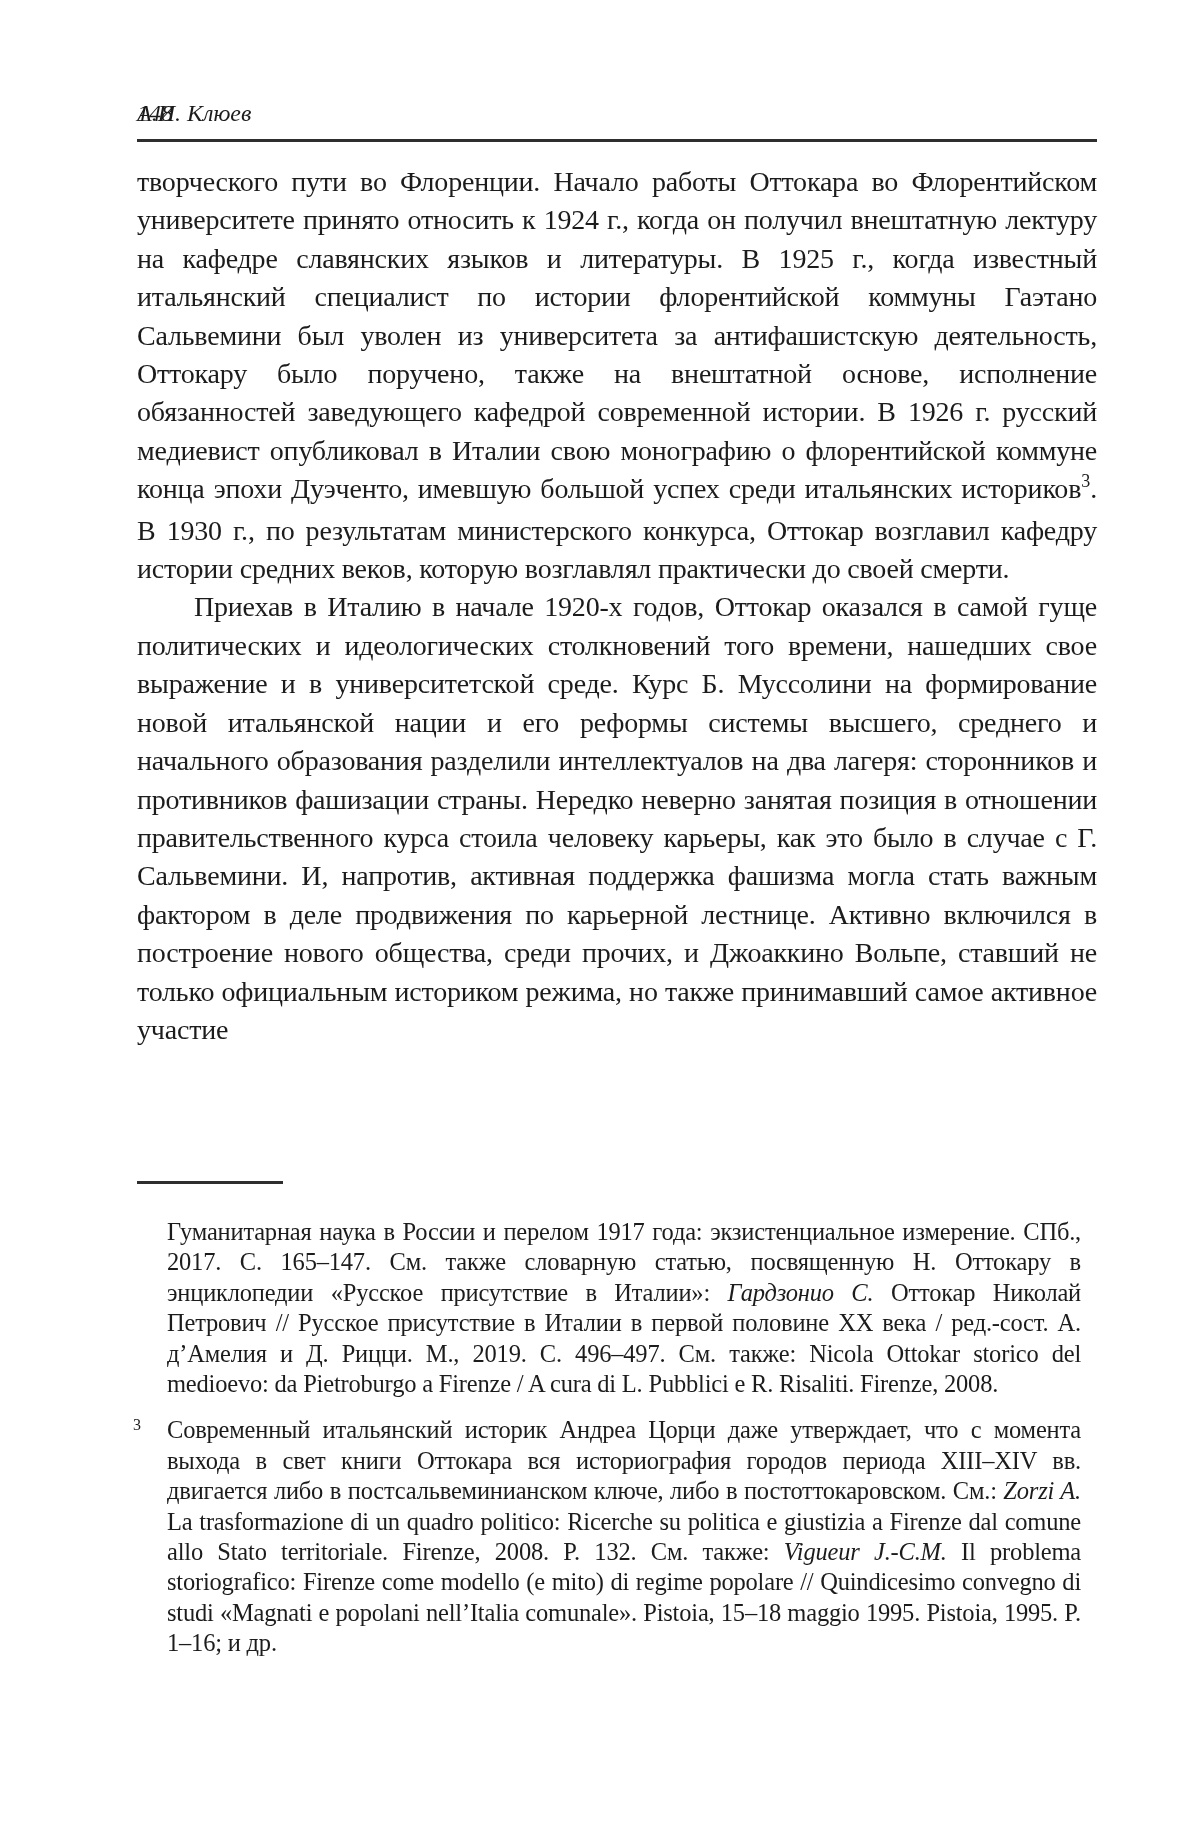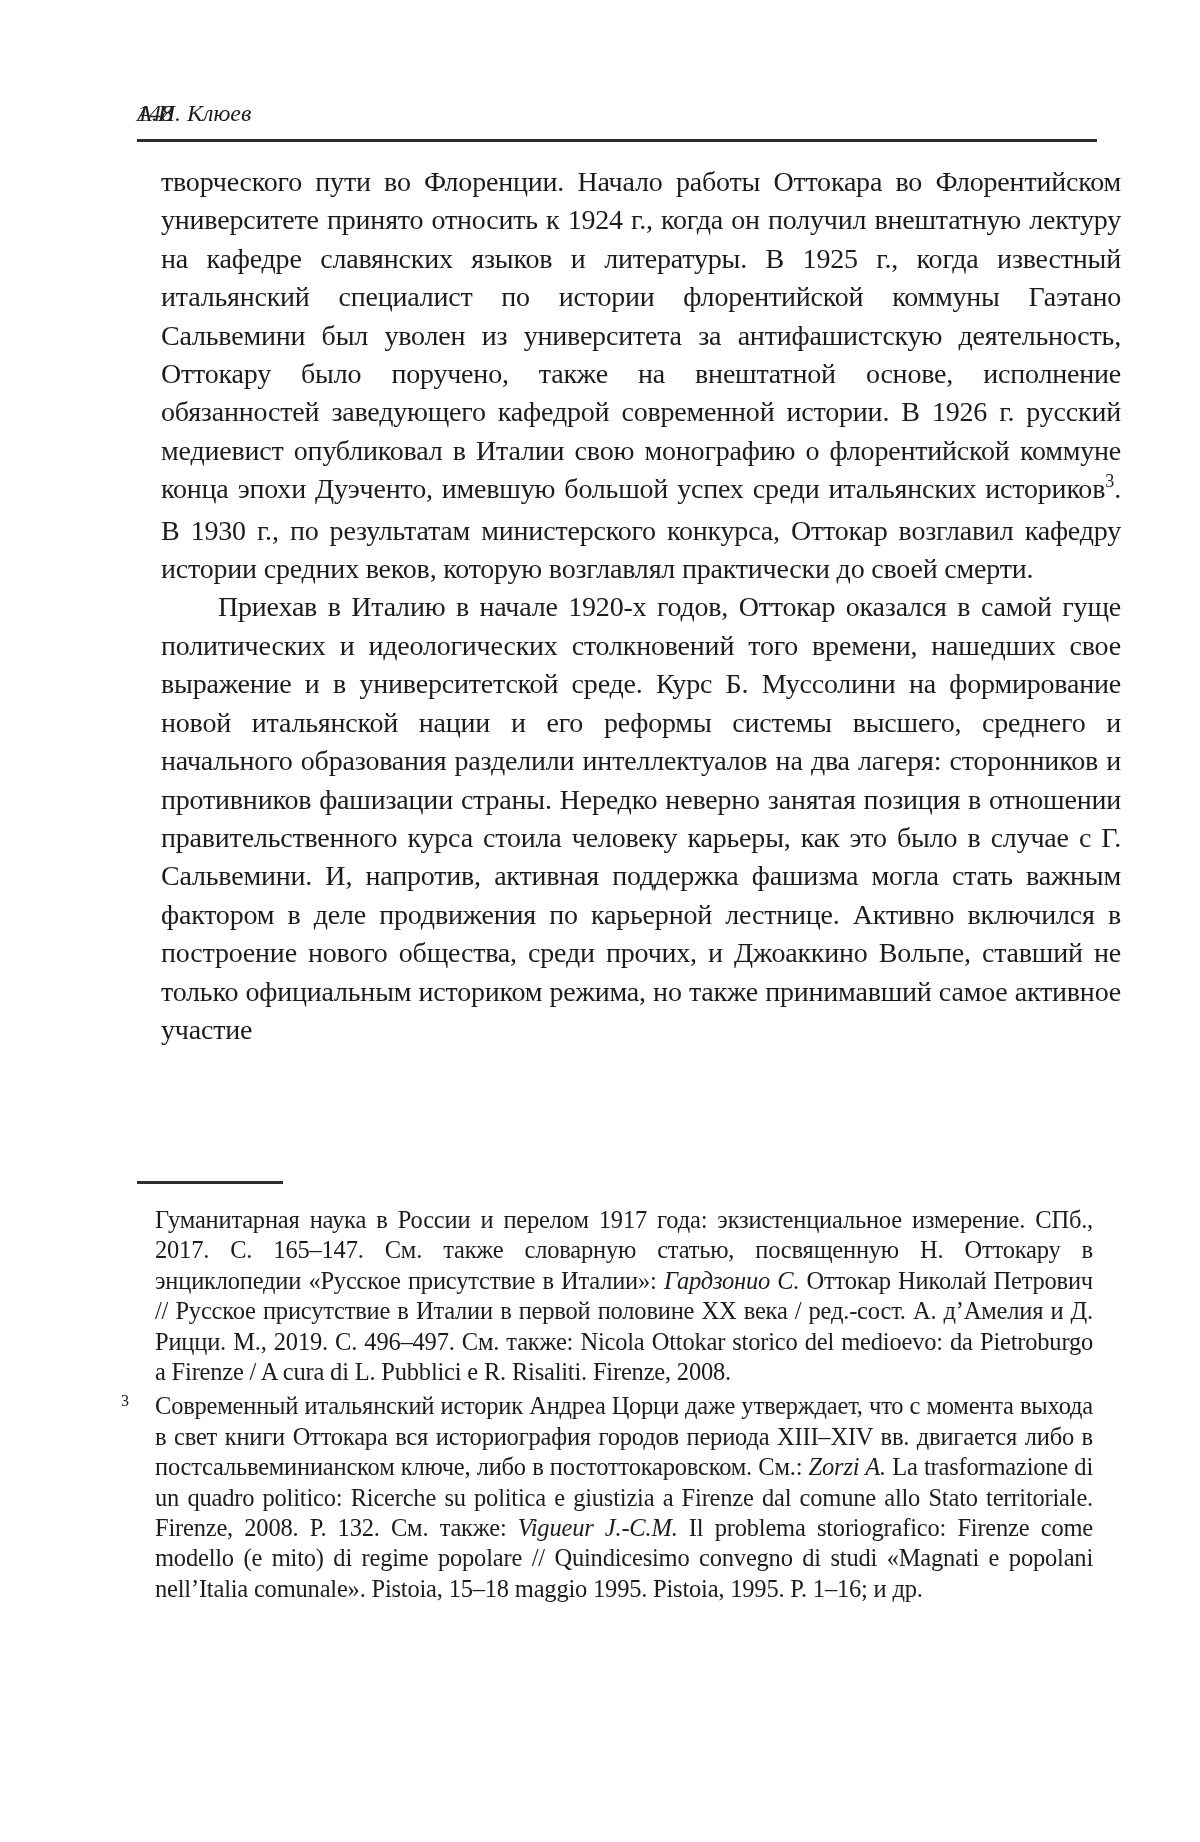--- a/index.html
+++ b/index.html
@@ -50,21 +50,20 @@
   
   .body-text {
     position: absolute;
     left: 137px;
     top: 163px;
     width: 960px;
     font-size: 28px;
     line-height: 38.4px;
     text-align: justify;
     letter-spacing: -0.2px;
-    margin-left: 24px;
   }
   .body-text p {
     margin: 0;
     padding: 0;
   }
   .body-text p.indented {
     text-indent: 57px;
     font-family: Liberation Serif, serif;
   }
   .run-sup {
@@ -91,21 +90,21 @@
     left: 151px;
     top: 1201px;
     width: 946px;
     font-size: 24.5px;
     line-height: 30.4px;
     text-align: justify;
     letter-spacing: -0.2px;
   }
   .footnote {
     position: relative;
-    margin: 4px;
+    margin: 16px;
   }
   .footnote-marker {
     position: absolute;
     left: -34px;
     top: -5px;
     font-size: 16px;
   }
 </style>
 </head>
 <body>

